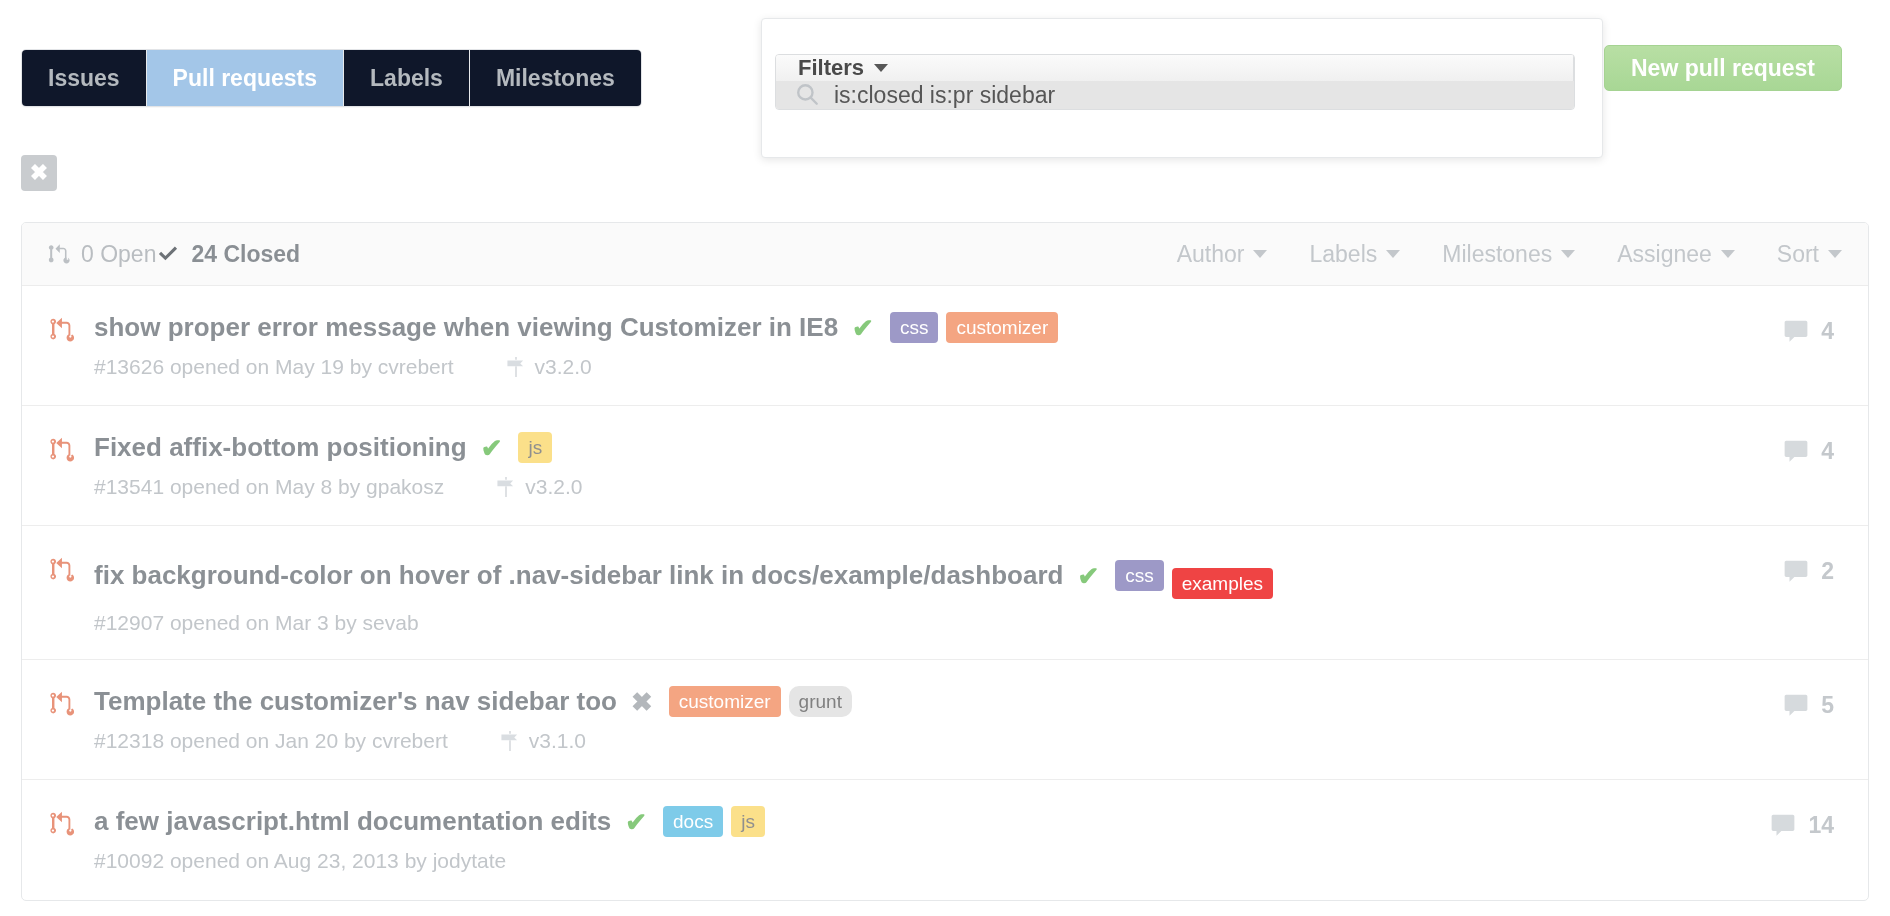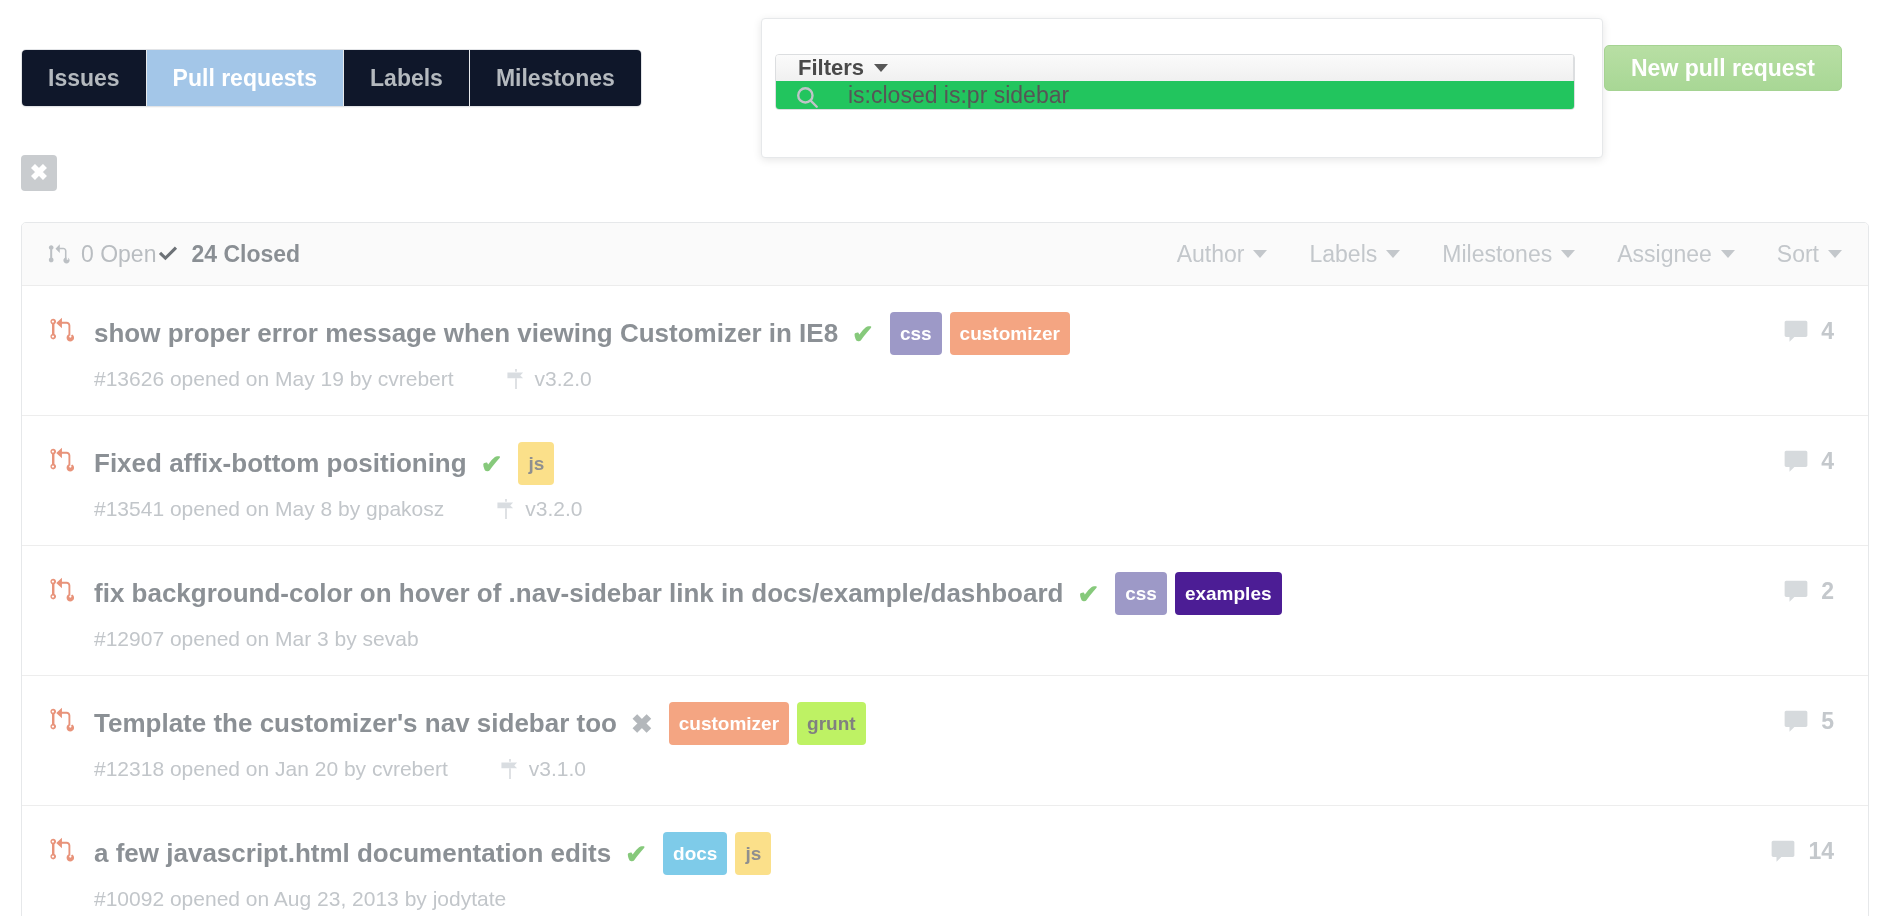--- a/index.html
+++ b/index.html
@@ -106,24 +106,24 @@
   .caret {
     width: 0; height: 0;
     border-left: 7px solid transparent;
     border-right: 7px solid transparent;
     border-top: 8px solid #575757;
     display: inline-block;
   }
   .searchfield {
     flex: 1;
     display: flex;
-    align-items: flex-end;
-    gap: 26px;
+    align-items: flex-start;
+    gap: 12px;
     padding: 0 18px;
-    background: #22c55e;
+    background: #e5e5e5;
   }
   .searchfield .q {
     font-size: 23px;
     color: #565656;
     border: none;
     outline: none;
     background: transparent;
     width: 100%;
     font-family: "Liberation Sans", sans-serif;
   }
@@ -278,25 +278,25 @@
     color: #b3b7bb;
     font-size: 26px;
     font-weight: bold;
     line-height: 1;
   }
 
   .labels { display: inline-flex; align-items: center; gap: 8px; margin-left: 16px; }
   .lbl {
     display: inline-flex;
     align-items: center;
-    height: 43px;
+    height: 31px;
     padding: 0 10px;
     border-radius: 4px;
     font-size: 19px;
-    font-weight: bold;
+    font-weight: normal;
     color: #ffffff;
     white-space: nowrap;
     cursor: pointer;
     box-sizing: border-box;
   }
 
   .meta {
     margin-top: 12px;
     display: flex;
     align-items: center;
@@ -533,21 +533,21 @@
           <div class="row-main">
             <div class="titleline">
               <span class="pr-title">fix background-color on hover of .nav-sidebar link in docs/example/dashboard</span>
               <span class="merge-mark">
                 <span class="check">✔</span>
               </span>
               <span class="labels">
                 <span class="lbl" style="background:#9d99c7;color:#ffffff;">
                   <span>css</span>
                 </span>
-                <span class="lbl" style="background:#4c1d95;color:#ffffff;">
+                <span class="lbl" style="background:#ef4444;color:#ffffff;margin-top:16px;">
                   <span>examples</span>
                 </span>
               </span>
             </div>
             <div class="meta">
               <span>#12907 opened on Mar 3 by sevab</span>
             </div>
           </div>
           <div class="row-right">
             <span>
@@ -571,21 +571,21 @@
           <div class="row-main">
             <div class="titleline">
               <span class="pr-title">Template the customizer's nav sidebar too</span>
               <span class="merge-mark">
                 <span class="xmark">✖</span>
               </span>
               <span class="labels">
                 <span class="lbl" style="background:#f4a582;color:#ffffff;">
                   <span>customizer</span>
                 </span>
-                <span class="lbl" style="background:#bef264;color:#808080;">
+                <span class="lbl" style="background:#e5e5e5;color:#808080;border-radius:10px;">
                   <span>grunt</span>
                 </span>
               </span>
             </div>
             <div class="meta">
               <span>#12318 opened on Jan 20 by cvrebert</span>
               <span class="milestone">
                 <span>
                   <svg width="20" height="24" viewBox="0 0 14 16" fill="#d2d6da">
                     <path d="M7.5 1h-1v2h1V1zM7.5 7.5h-1V15h1V7.5z"></path>

